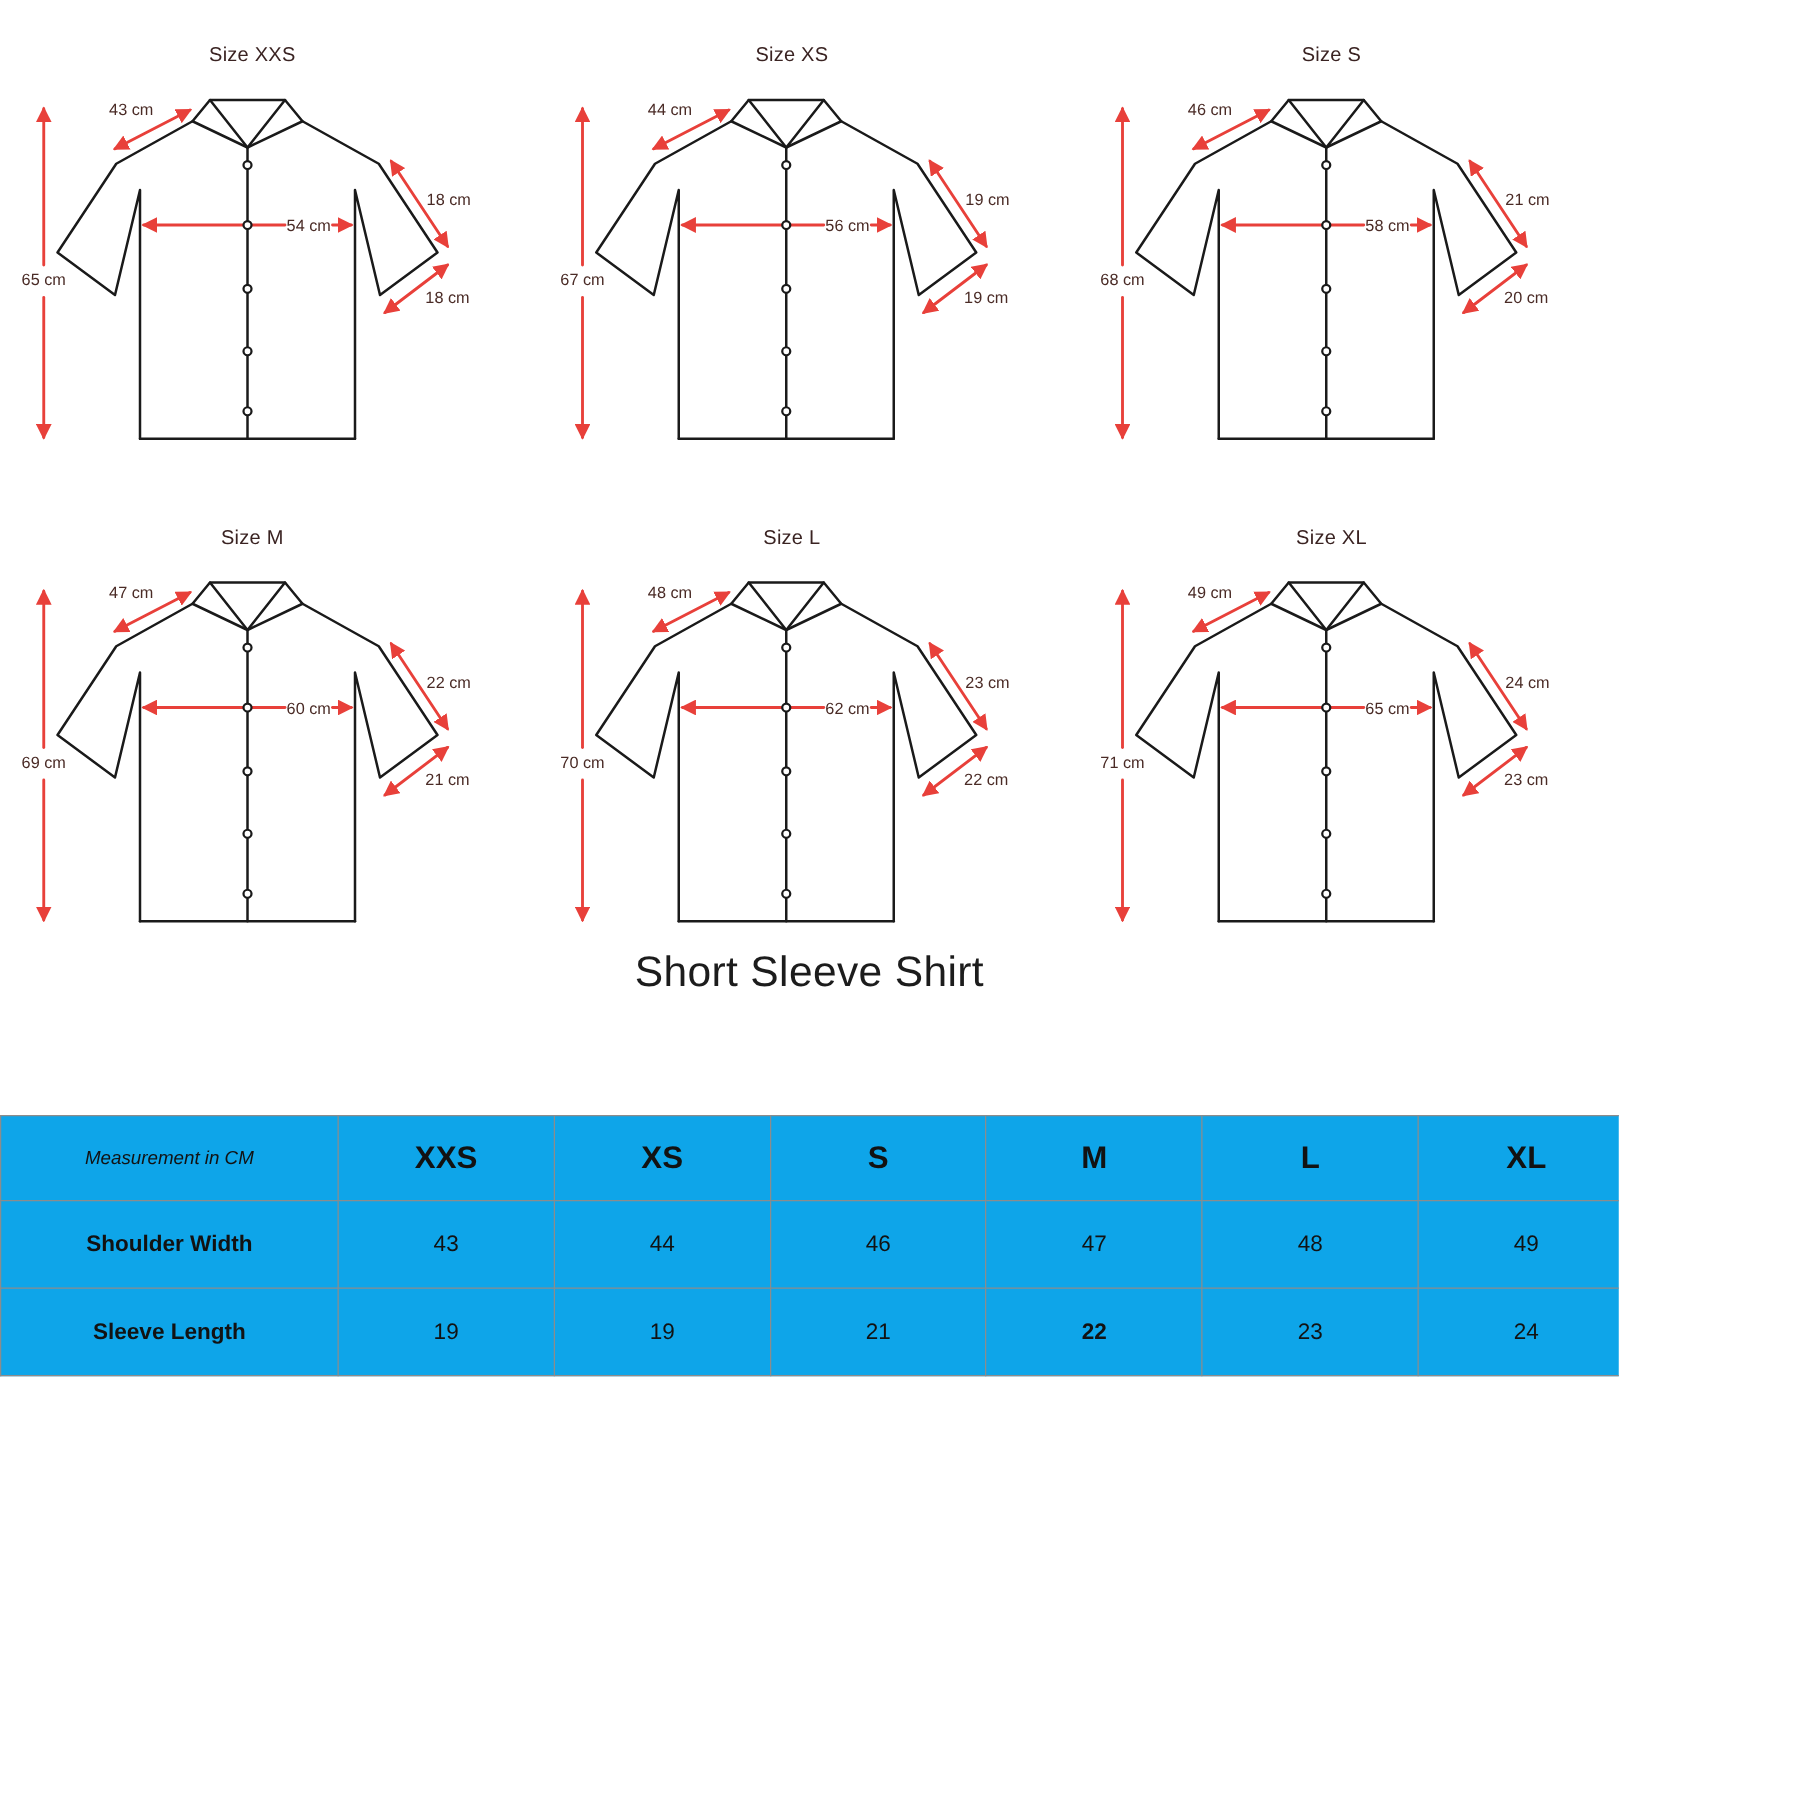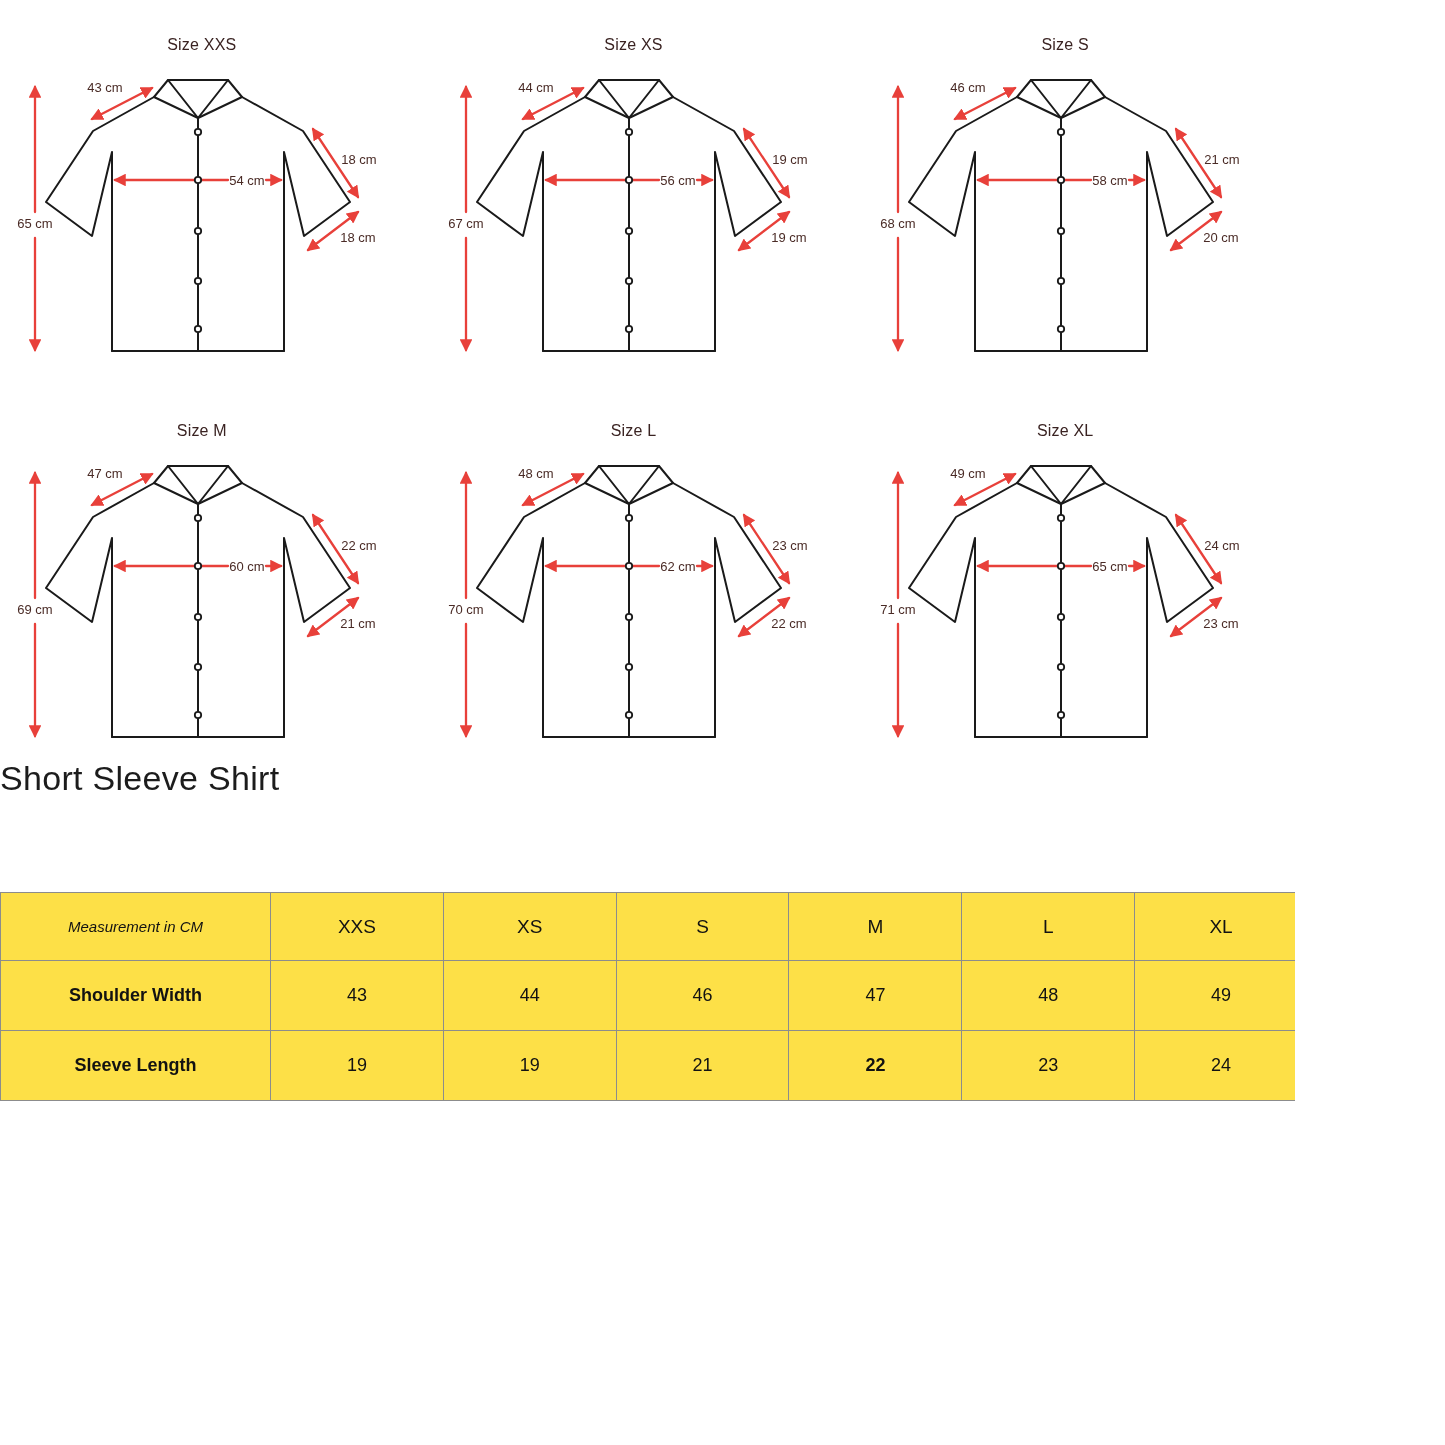--- a/index.html
+++ b/index.html
@@ -28,42 +28,42 @@
   }
   .shirt-svg { width:420px; height:292px; display:block; }
   .shirt-svg text {
     font-family:"Liberation Sans", sans-serif;
     font-size:13px; font-weight:500;
     fill:#4a2b26;
     text-anchor:middle;
   }
   .main-title {
     margin-top:12px;
-    text-align:left;
+    text-align:center;
     font-size:34px; line-height:44px;
     font-weight:500;
     color:#1c1c1c;
     letter-spacing:.3px;
   }
   table.size-table {
     border-collapse:collapse;
     table-layout:fixed;
     width:1308px;
     margin:92px auto 0;
-    background:#fde047;
+    background:#0ea5e9;
   }
   .size-table th, .size-table td {
     border:1px solid #8c8c8c;
     text-align:center; vertical-align:middle;
     color:#121212;
     height:70px;
   }
   .size-table tr.head-row th { height:68px; }
   .measure-label { font-style:italic; font-size:15px; font-weight:500; }
-  .size-col { font-size:19px; font-weight:400; }
+  .size-col { font-size:25px; font-weight:700; }
   .row-label { font-size:18px; font-weight:700; }
   td.val { font-size:18px; font-weight:400; }
   td.val.bold-val { font-weight:700; }
 </style>
 </head>
 <body>
 
 <svg width="0" height="0" style="position:absolute" aria-hidden="true">
   <defs>
     <marker id="ah" viewBox="0 0 10 10" refX="8.5" refY="5" markerWidth="5.5" markerHeight="5.5" orient="auto-start-reverse">

